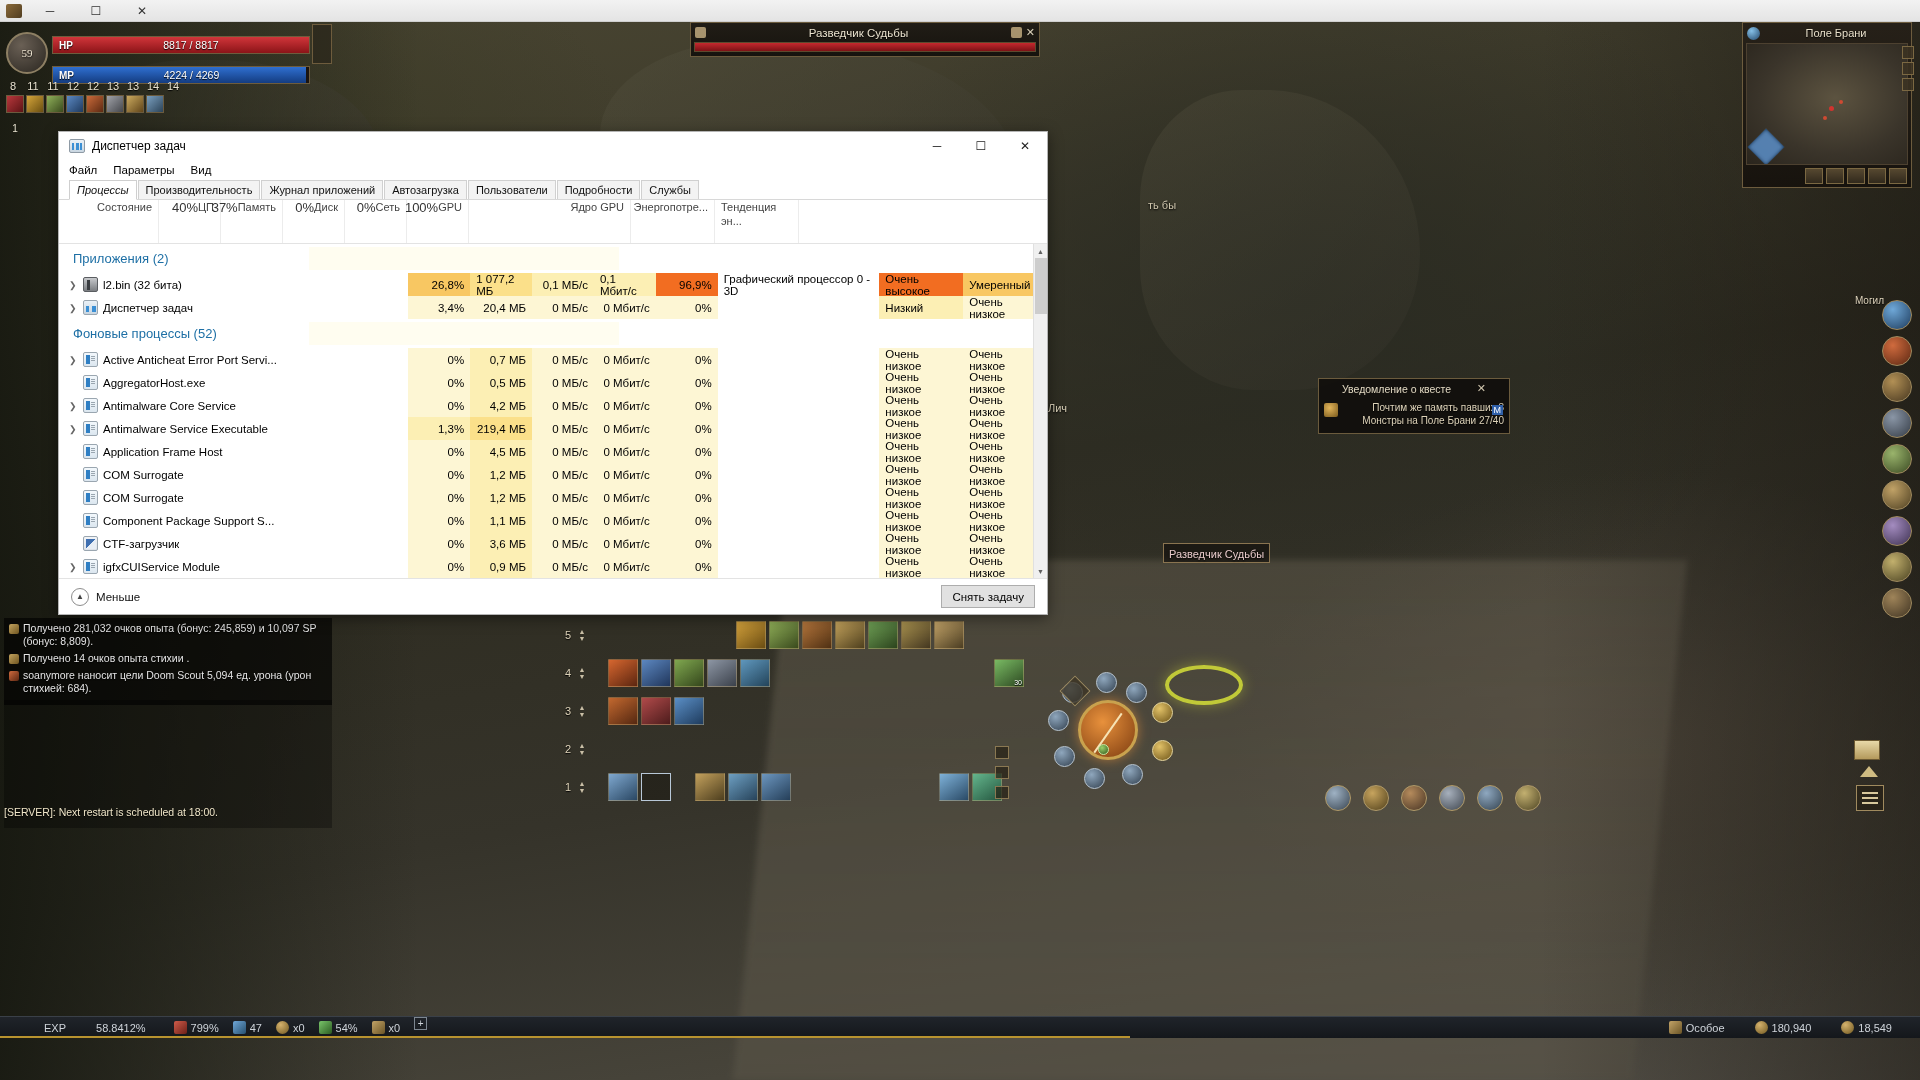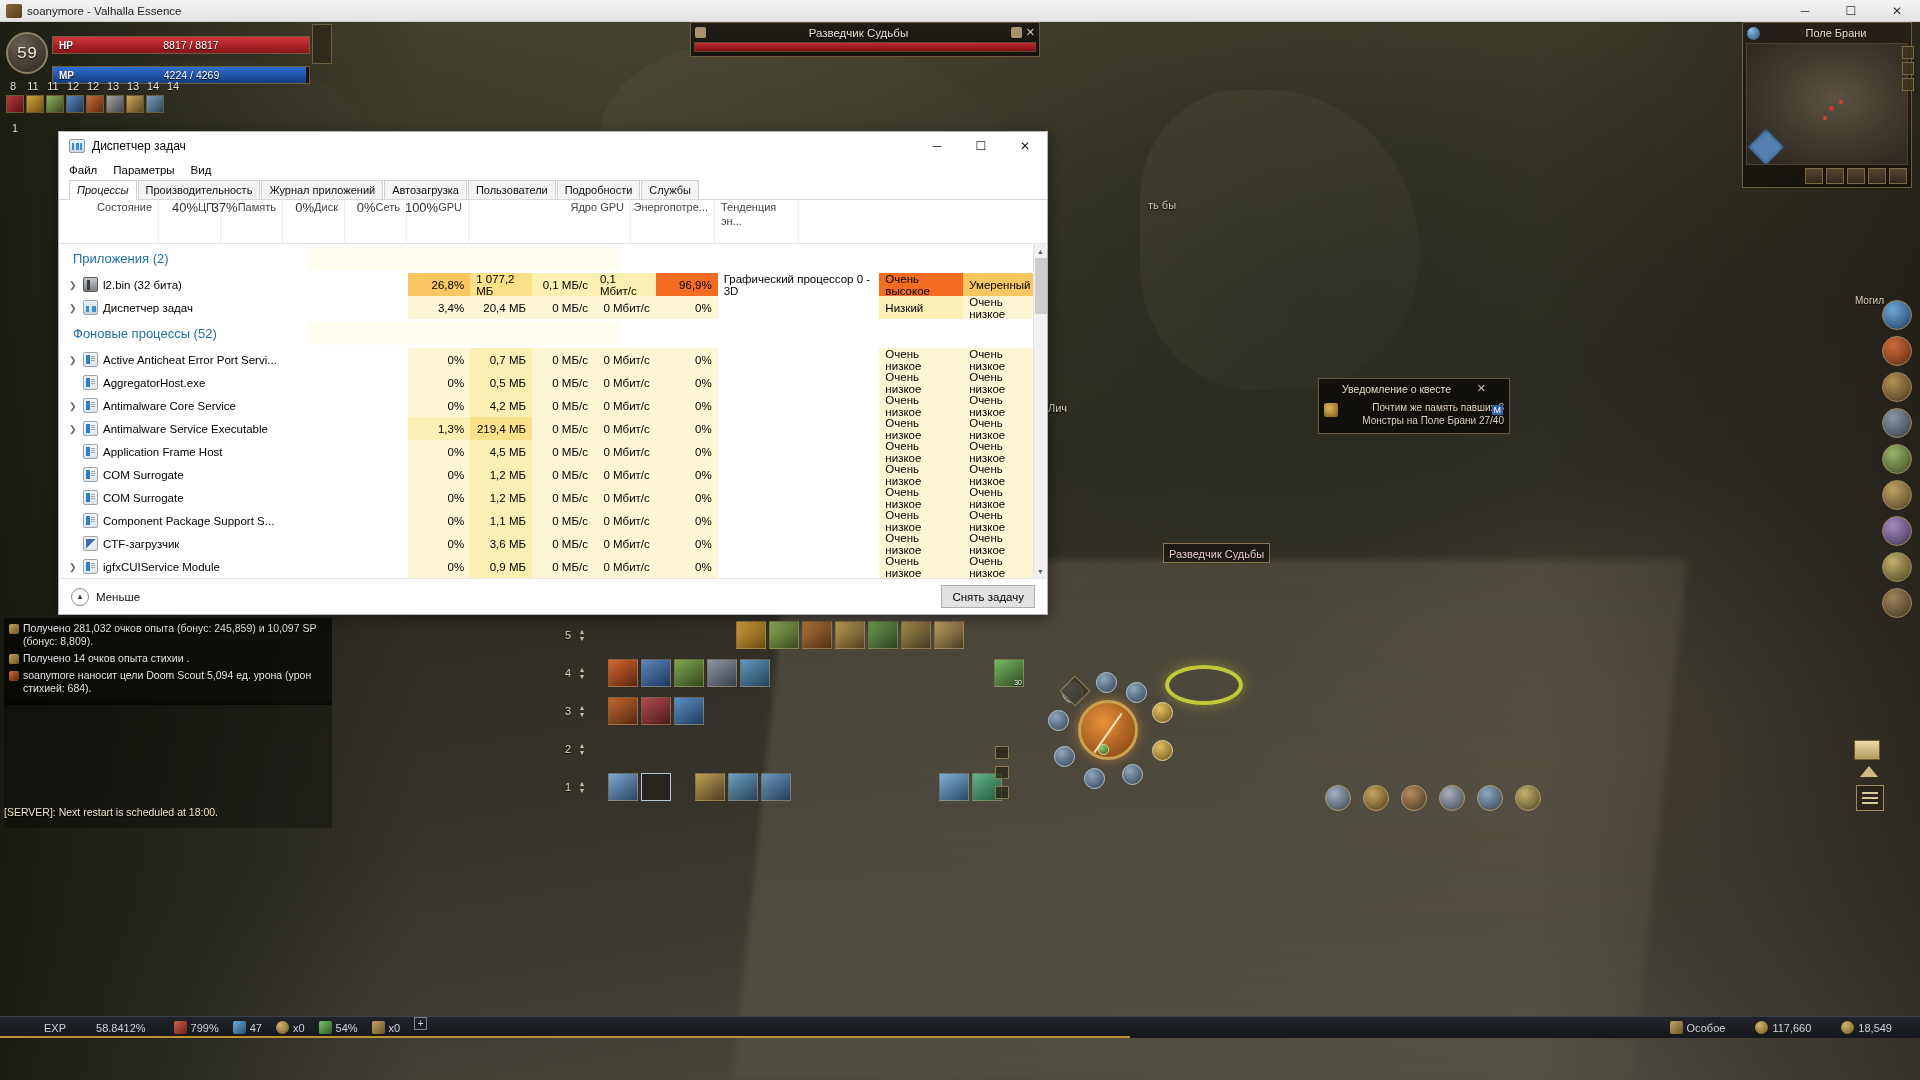--- a/index.html
+++ b/index.html
@@ -53,22 +53,22 @@
   .gt-btn { width: 46px; height: 22px; display:flex; align-items:center; justify-content:center;
     font-size: 12px; color: #333; }
 
   
   .statuspanel { position: absolute; left: 6px; top: 24px; z-index: 20;
      display: flex; align-items: flex-start; }
   .lvl-orb {
     width: 42px; height: 42px; margin-top: 8px;
     background: radial-gradient(circle at 35% 30%, #6a6055, #2a2620);
     border: 2px solid #8d7f63; border-radius: 50%;
-    color: #efe6d2; font-size: 17px; display:flex; align-items:center; justify-content:center;
-    text-shadow: 0 1px 2px #000; font-family: Liberation Mono, monospace;
+    color: #efe6d2; font-size: 11px; display:flex; align-items:center; justify-content:center;
+    text-shadow: 0 1px 2px #000; font-family: Liberation Serif, serif;
   }
   .bars { margin-left: 4px; }
   .bar-row {
     position: relative; width: 258px; height: 18px; margin-bottom: 2px;
     border: 1px solid #6e5c3d; background: #1a1410;
     display: flex; align-items: center; margin-top: 12px;
   }
   .bar-fill { position:absolute; left:0; top:0; bottom:0; }
   .bar-hp .bar-fill { background: linear-gradient(180deg,#d1353a,#8b1418); width: 100%; }
   .bar-mp .bar-fill { background: linear-gradient(180deg,#2f6fd0,#143c80); width: 99%; }
@@ -352,21 +352,20 @@
     <div class="bg-rock" style="left:80px;top:60px;width:300px;height:180px;"></div>
     <div class="bg-rock" style="left:600px;top:40px;width:420px;height:260px;opacity:.4"></div>
     <div class="bg-rock" style="left:1140px;top:90px;width:280px;height:300px;opacity:.35"></div>
     <div class="bg-path"></div>
     <div class="bg-shadow-l"></div>
     <div class="bg-shadow-r"></div>
   </div>
 
   <div class="game-titlebar">
     <div class="gt-icon"></div>
-    <div class="gt-title">soanymore - Valhalla Essence</div>
     <div class="gt-btns">
       <div class="gt-btn">─</div>
       <div class="gt-btn">☐</div>
       <div class="gt-btn close">✕</div>
     </div>
   </div>
 
   <div class="statuspanel">
     <div class="lvl-orb">59</div>
     <div class="bars">
@@ -632,21 +631,21 @@
     </div>
     <div class="gb-plus">+</div>
 
     <div class="gb-right">
       <div class="gb-item">
         <span class="gb-ico"></span>
         <span>Особое</span>
       </div>
       <div class="gb-item">
         <span class="gb-ico round"></span>
-        <span>117,660</span>
+        <span>180,940</span>
       </div>
       <div class="gb-item">
         <span class="gb-ico round"></span>
         <span>18,549</span>
       </div>
     </div>
   </div>
 
   <div class="tm-window">
 

